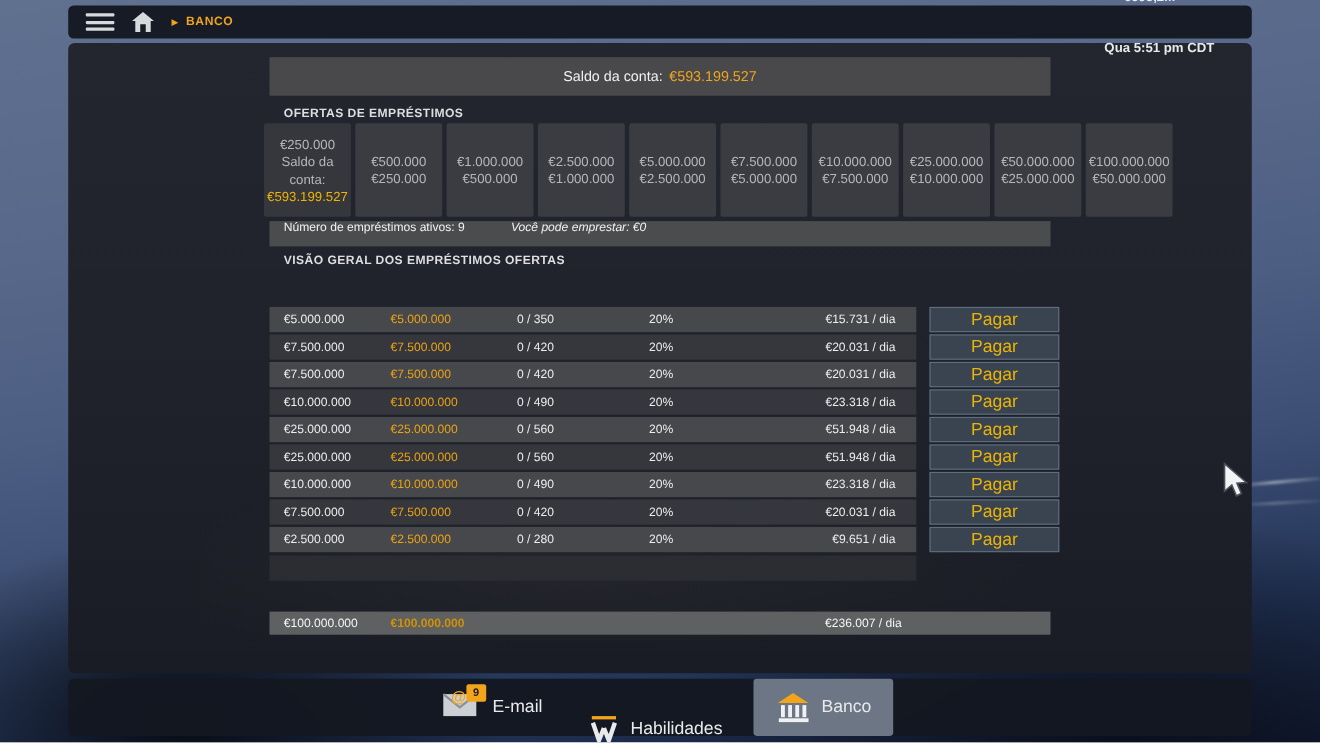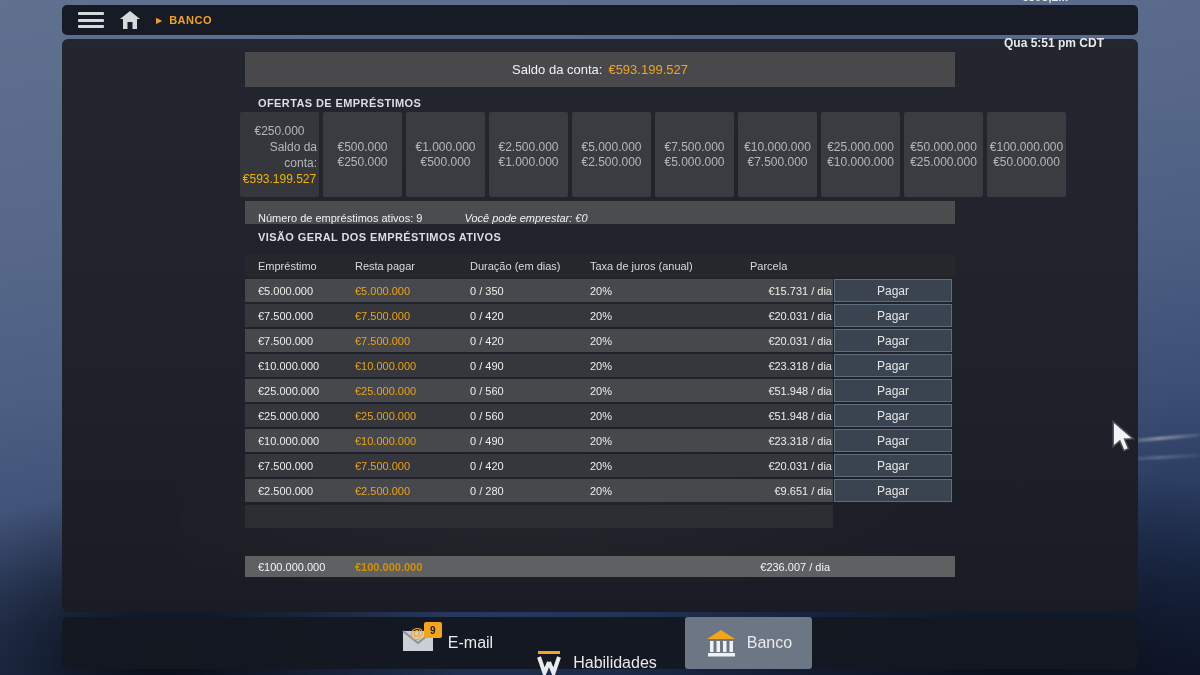--- a/index.html
+++ b/index.html
@@ -54,64 +54,64 @@
 
   .section-label {
     position:absolute; z-index:6; color:#dcdee1; font-size:11px; font-weight:bold; letter-spacing:.4px;
   }
 
   
   .cards { position:absolute; left:240px; top:112px; z-index:6; display:flex; gap:4px; }
   .card {
     width:79px; height:85px; background:#3a3c41; border-radius:2px; cursor:pointer;
     display:flex; flex-direction:column; align-items:center; justify-content:center;
-    color:#b4b6ba; font-size:12px; line-height:15px; text-align:right; padding:2px;
+    color:#b4b6ba; font-size:12px; line-height:15px; text-align:center; padding:2px;
   }
   .card .hl { color:#f0b400; font-size:12px; }
   .card.first { background:#35373c; }
 
   
   .sum-bar {
     position:absolute; left:245px; top:201px; width:710px; height:23px; background:#4b4c4e; z-index:6;
-    display:flex; align-items:flex-end; font-size:11px; color:#f0f1f2;
+    display:flex; align-items:flex-start; font-size:11px; color:#f0f1f2;
   }
   .sum-bar .s1 { margin-left:13px; }
   .sum-bar .s2 { margin-left:42px;font-style:italic; }
 
   
   .thead {
     position:absolute; left:245px; top:255px; width:710px; height:22px; background:#25272d; z-index:6;
     display:grid; grid-template-columns:97px 115px 120px 160px 1fr 118px; align-items:center;
     padding-left:13px; font-size:11px; color:#d8dadd;
   }
   .rows { position:absolute; left:245px; top:279px; z-index:6; }
   .trow { display:flex; margin-bottom:2px; height:23px; }
   .stripe {
     width:588px; height:23px; display:grid; grid-template-columns:97px 115px 120px 160px 1fr;
     align-items:center; padding-left:13px; font-size:11px; color:#eceded;
   }
   .stripe.light { background:#47484c; }
   .stripe.dark { background:#35373c; }
   .stripe .rem { color:#eba313; }
-  .stripe .inst { text-align:right; padding-right:1px; }
+  .stripe .inst { text-align:right; padding-right:19px; }
   .pay {
-    width:118px; height:23px; margin-left:1px; cursor:pointer;
-    background:#3a4450; border:1px solid #5f6e7d; color:#e5e5e5; font-size:12px;
+    width:118px; height:23px; margin-left:12px; cursor:pointer;
+    background:#3a4450; border:1px solid #5f6e7d; color:#eab308; font-size:16px;
     font-family:"Liberation Sans", sans-serif;
   }
   .empty-bar { position:absolute; left:245px; top:505px; width:588px; height:23px; background:#2b2d33; z-index:6; }
 
   .total-label { position:absolute; left:258px; top:560px; z-index:6; color:#eef0f1; font-size:13px; }
   .total-row {
     position:absolute; left:245px; top:556px; width:710px; height:21px; background:#5e6062; z-index:6;
     display:grid; grid-template-columns:97px 115px 120px 160px 1fr 118px; align-items:center;
     padding-left:13px; font-size:11px; color:#f4f5f6;
   }
   .total-row .rem { color:#d29104; font-weight:bold; }
-  .total-row .inst { text-align:right; padding-right:7px; }
+  .total-row .inst { text-align:left; padding-right:7px; }
 
   
   .dock {
     position:absolute; left:62px; top:617px; width:1076px; height:52px;
     background:rgba(20,24,33,.97); border-radius:5px; z-index:5;
     display:flex; align-items:center; justify-content:center;
   }
   .tab { display:flex; align-items:center; height:52px; padding:0 14px; cursor:pointer; }
   .tab .lbl { color:#e9eaec; font-size:16px; margin-left:10px; }
   .tab.selected { background:#6c7684; border-radius:3px; }
@@ -202,30 +202,22 @@
       <span>€100.000.000</span>
       <span>€50.000.000</span>
     </div>
   </div>
 
   <div class="sum-bar">
     <span class="s1">Número de empréstimos ativos: 9</span>
     <span class="s2">Você pode emprestar: €0</span>
   </div>
 
-  <div class="section-label" style="left:258px; top:231px;">VISÃO GERAL DOS EMPRÉSTIMOS ATIVOS</div>
-
-  <div class="thead">
-    <span>Empréstimo</span>
-    <span>Resta pagar</span>
-    <span>Duração (em dias)</span>
-    <span>Taxa de juros (anual)</span>
-    <span>Parcela</span>
-    <span></span>
-  </div>
+  <div class="section-label" style="left:258px; top:231px;">VISÃO GERAL DOS EMPRÉSTIMOS OFERTAS</div>
+
 
   <div class="rows">
     <div class="trow">
       <div class="stripe light">
         <span class="c">€5.000.000</span>
         <span class="c rem">€5.000.000</span>
         <span class="c">0 / 350</span>
         <span class="c">20%</span>
         <span class="c inst">€15.731 / dia</span>
       </div>

